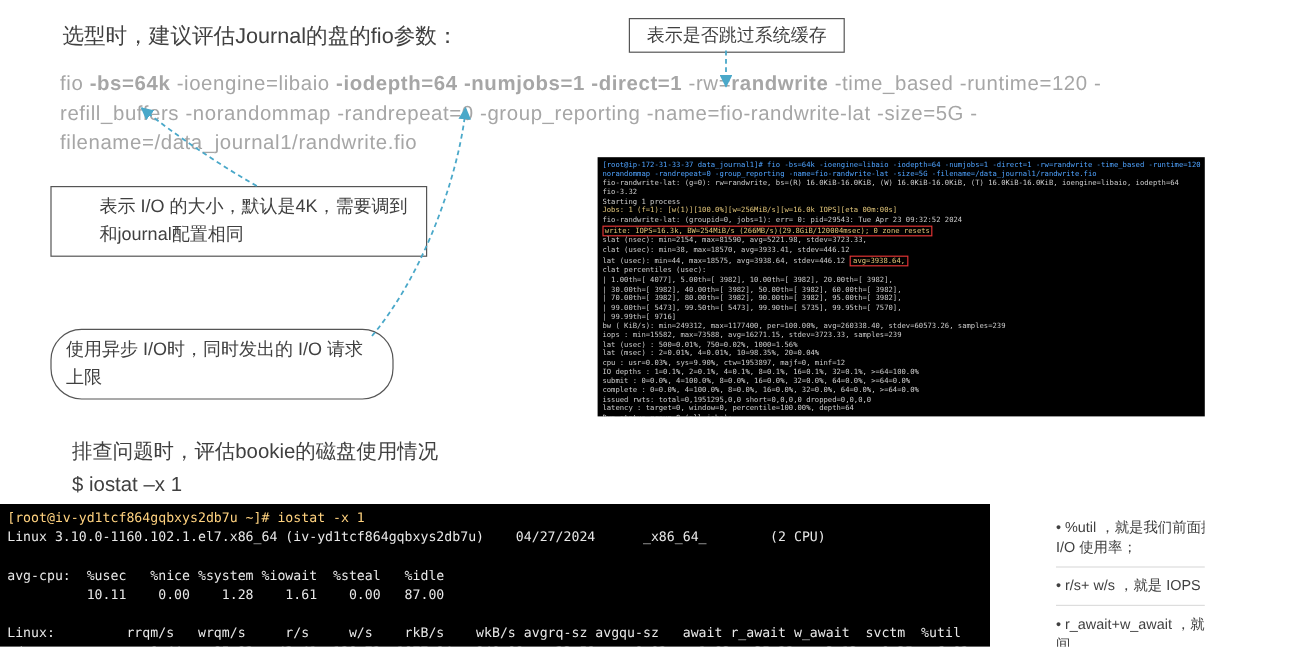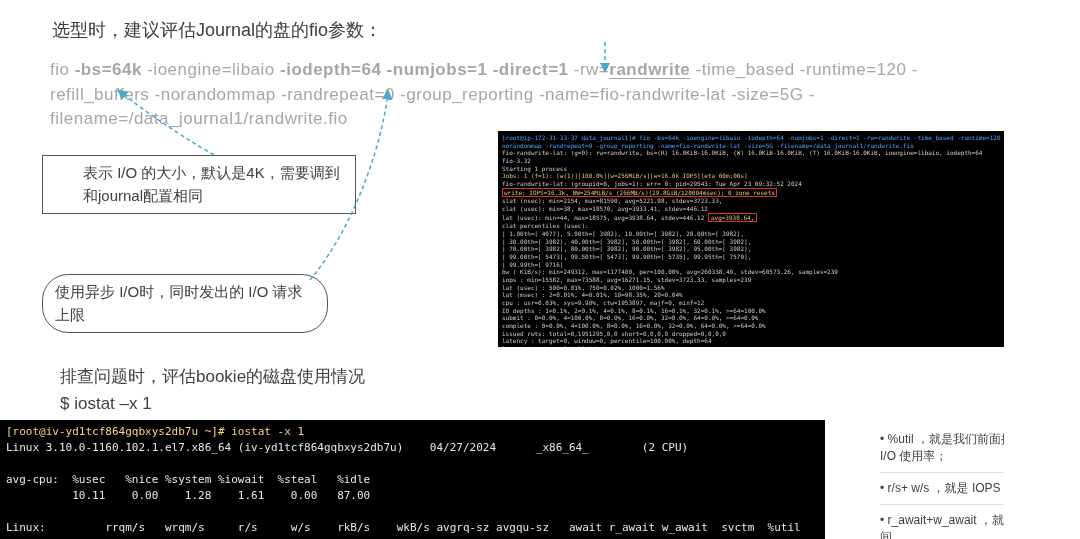--- a/index.html
+++ b/index.html
@@ -1,21 +1,21 @@
 <!DOCTYPE html>
 <html><head>
 <meta charset="utf-8">
 <style>
   html,body{margin:0;padding:0;background:#fff;font-family:"Microsoft YaHei","PingFang SC",Arial,sans-serif;}
   .page{position:relative;width:1004px;height:539px;overflow:hidden;}
   .h1{position:absolute;left:52px;top:18px;font-size:18px;color:#404040;}
   .callout-top{position:absolute;left:524px;top:15px;border:1px solid #555;padding:4px 14px;font-size:15px;color:#404040;background:#fff;}
   .cmd{position:absolute;left:50px;top:58px;width:920px;font-size:17px;color:#A6A6A6;line-height:1.45;letter-spacing:.5px;}
   .cmd .u{text-underline-offset:3px;font-weight:600;}
-  .cmd .ru{text-decoration:underline;text-underline-offset:3px;font-weight:700;}
+  .cmd .ru{text-underline-offset:3px;font-weight:700;}
   .box{position:absolute;border:1px solid #555;background:#fff;padding:6px 12px;font-size:15px;color:#404040;line-height:1.5;}
   .box.b1{left:42px;top:155px;width:260px;padding-left:40px;}
   .box.b2{left:42px;top:274px;width:260px;border-radius:26px;}
   svg.arrows{position:absolute;left:0;top:0;width:1080px;height:360px;pointer-events:none;}
   .term-fio{position:absolute;left:498px;top:131px;width:576px;height:216px;background:#000;color:#ccc;font-family:Consolas,Menlo,monospace;font-size:6px;line-height:1.28;padding:3px 4px;box-sizing:border-box;overflow:hidden;}
   .term-fio .bl{color:#4fa3ff;}
   .term-fio .yl{color:#e2c67a;}
   .term-fio .rbox{border:1px solid #d33; padding:0 1px;display:inline-block;}
   .term-fio .w{color:#ddd;}
   .h2{position:absolute;left:60px;top:363px;font-size:17px;color:#404040;line-height:1.6;}
@@ -27,20 +27,21 @@
   .bullets .bi:last-child{border-bottom:none;}
   .bullets .bi::before{content:"• ";}
 </style>
 </head>
 <body>
 
 <div class="page">
 
   <div class="h1">选型时，建议评估Journal的盘的fio参数：</div>
 
+  <div class="callout-top">表示是否跳过系统缓存</div>
 
   <div class="cmd">
     <span>fio  </span><span class="u">-bs=64k</span><span>  -ioengine=libaio  </span><span class="u">-iodepth=64</span><span class="u">  -numjobs=1</span><span class="u">  -direct=1</span><span>  -rw=</span><span class="ru">randwrite</span><span> -time_based -runtime=120 -refill_buffers -norandommap -randrepeat=0 -group_reporting -name=fio-randwrite-lat -size=5G -filename=/data_journal1/randwrite.fio</span>
   </div>
 
   <div class="box b1">表示 I/O 的大小，默认是4K，需要调到和journal配置相同</div>
   <div class="box b2">使用异步 I/O时，同时发出的 I/O 请求上限</div>
 
   <svg class="arrows" viewBox="0 0 1080 360">
     <defs>

